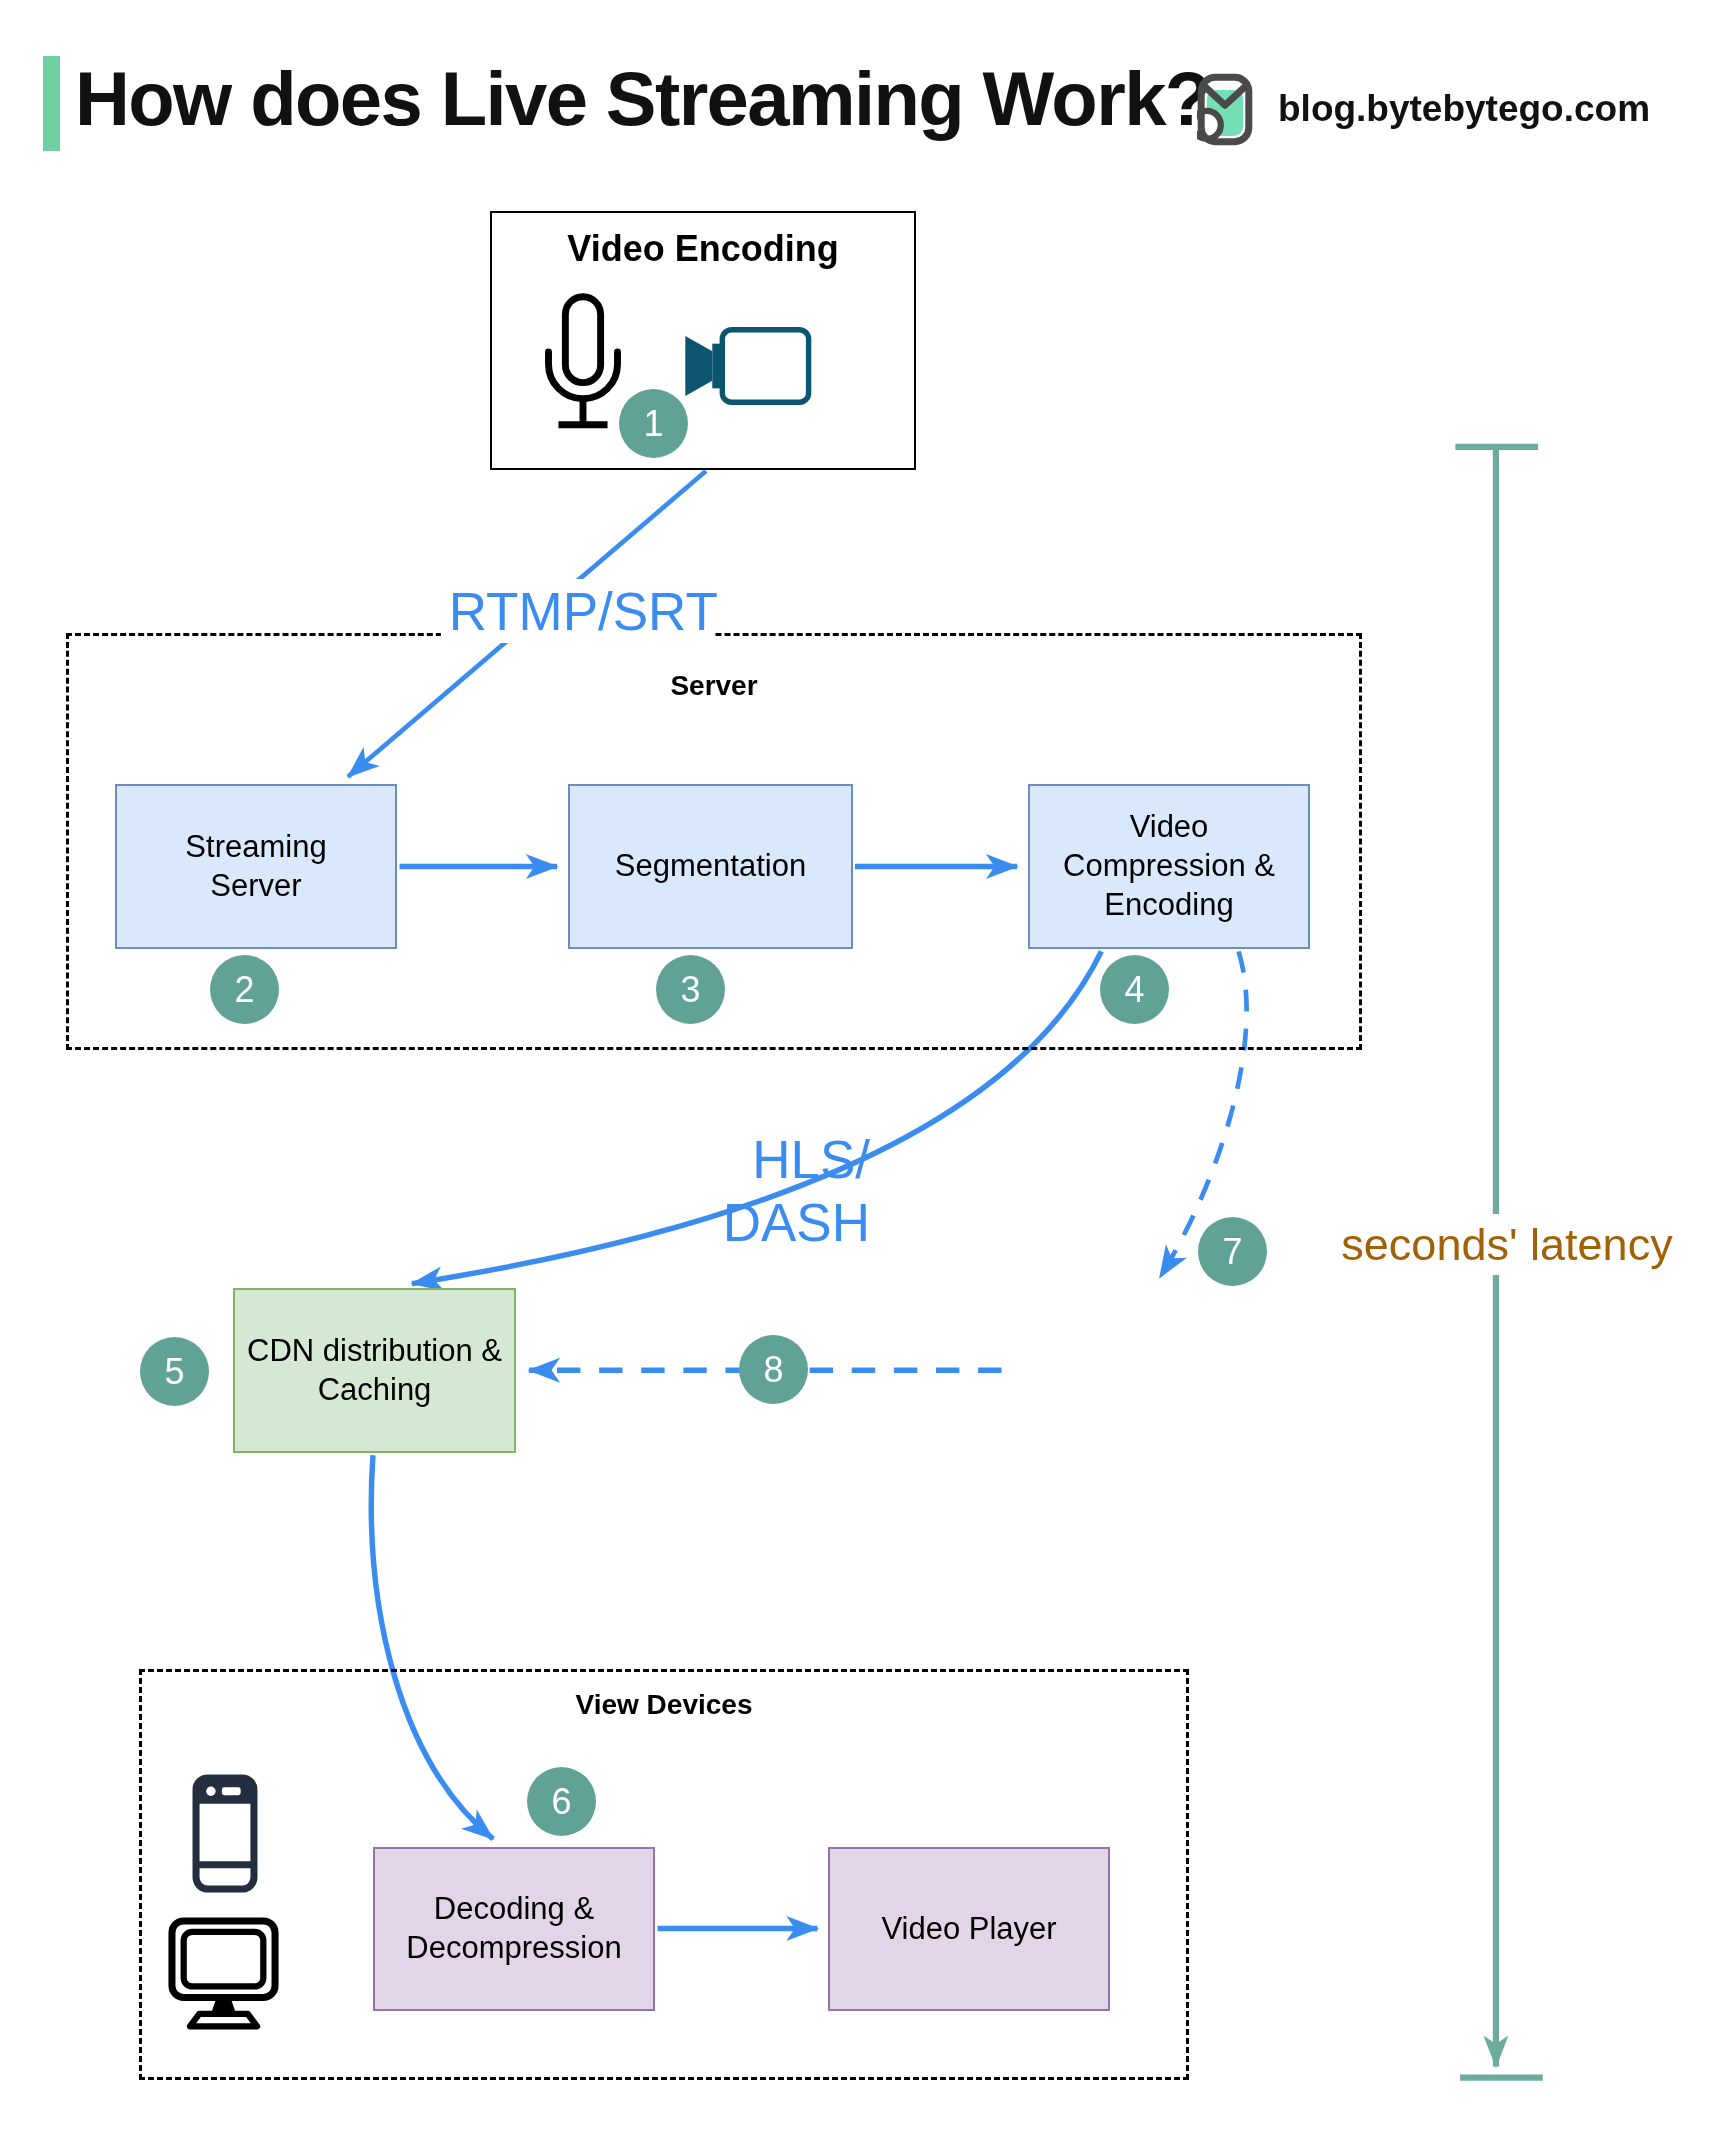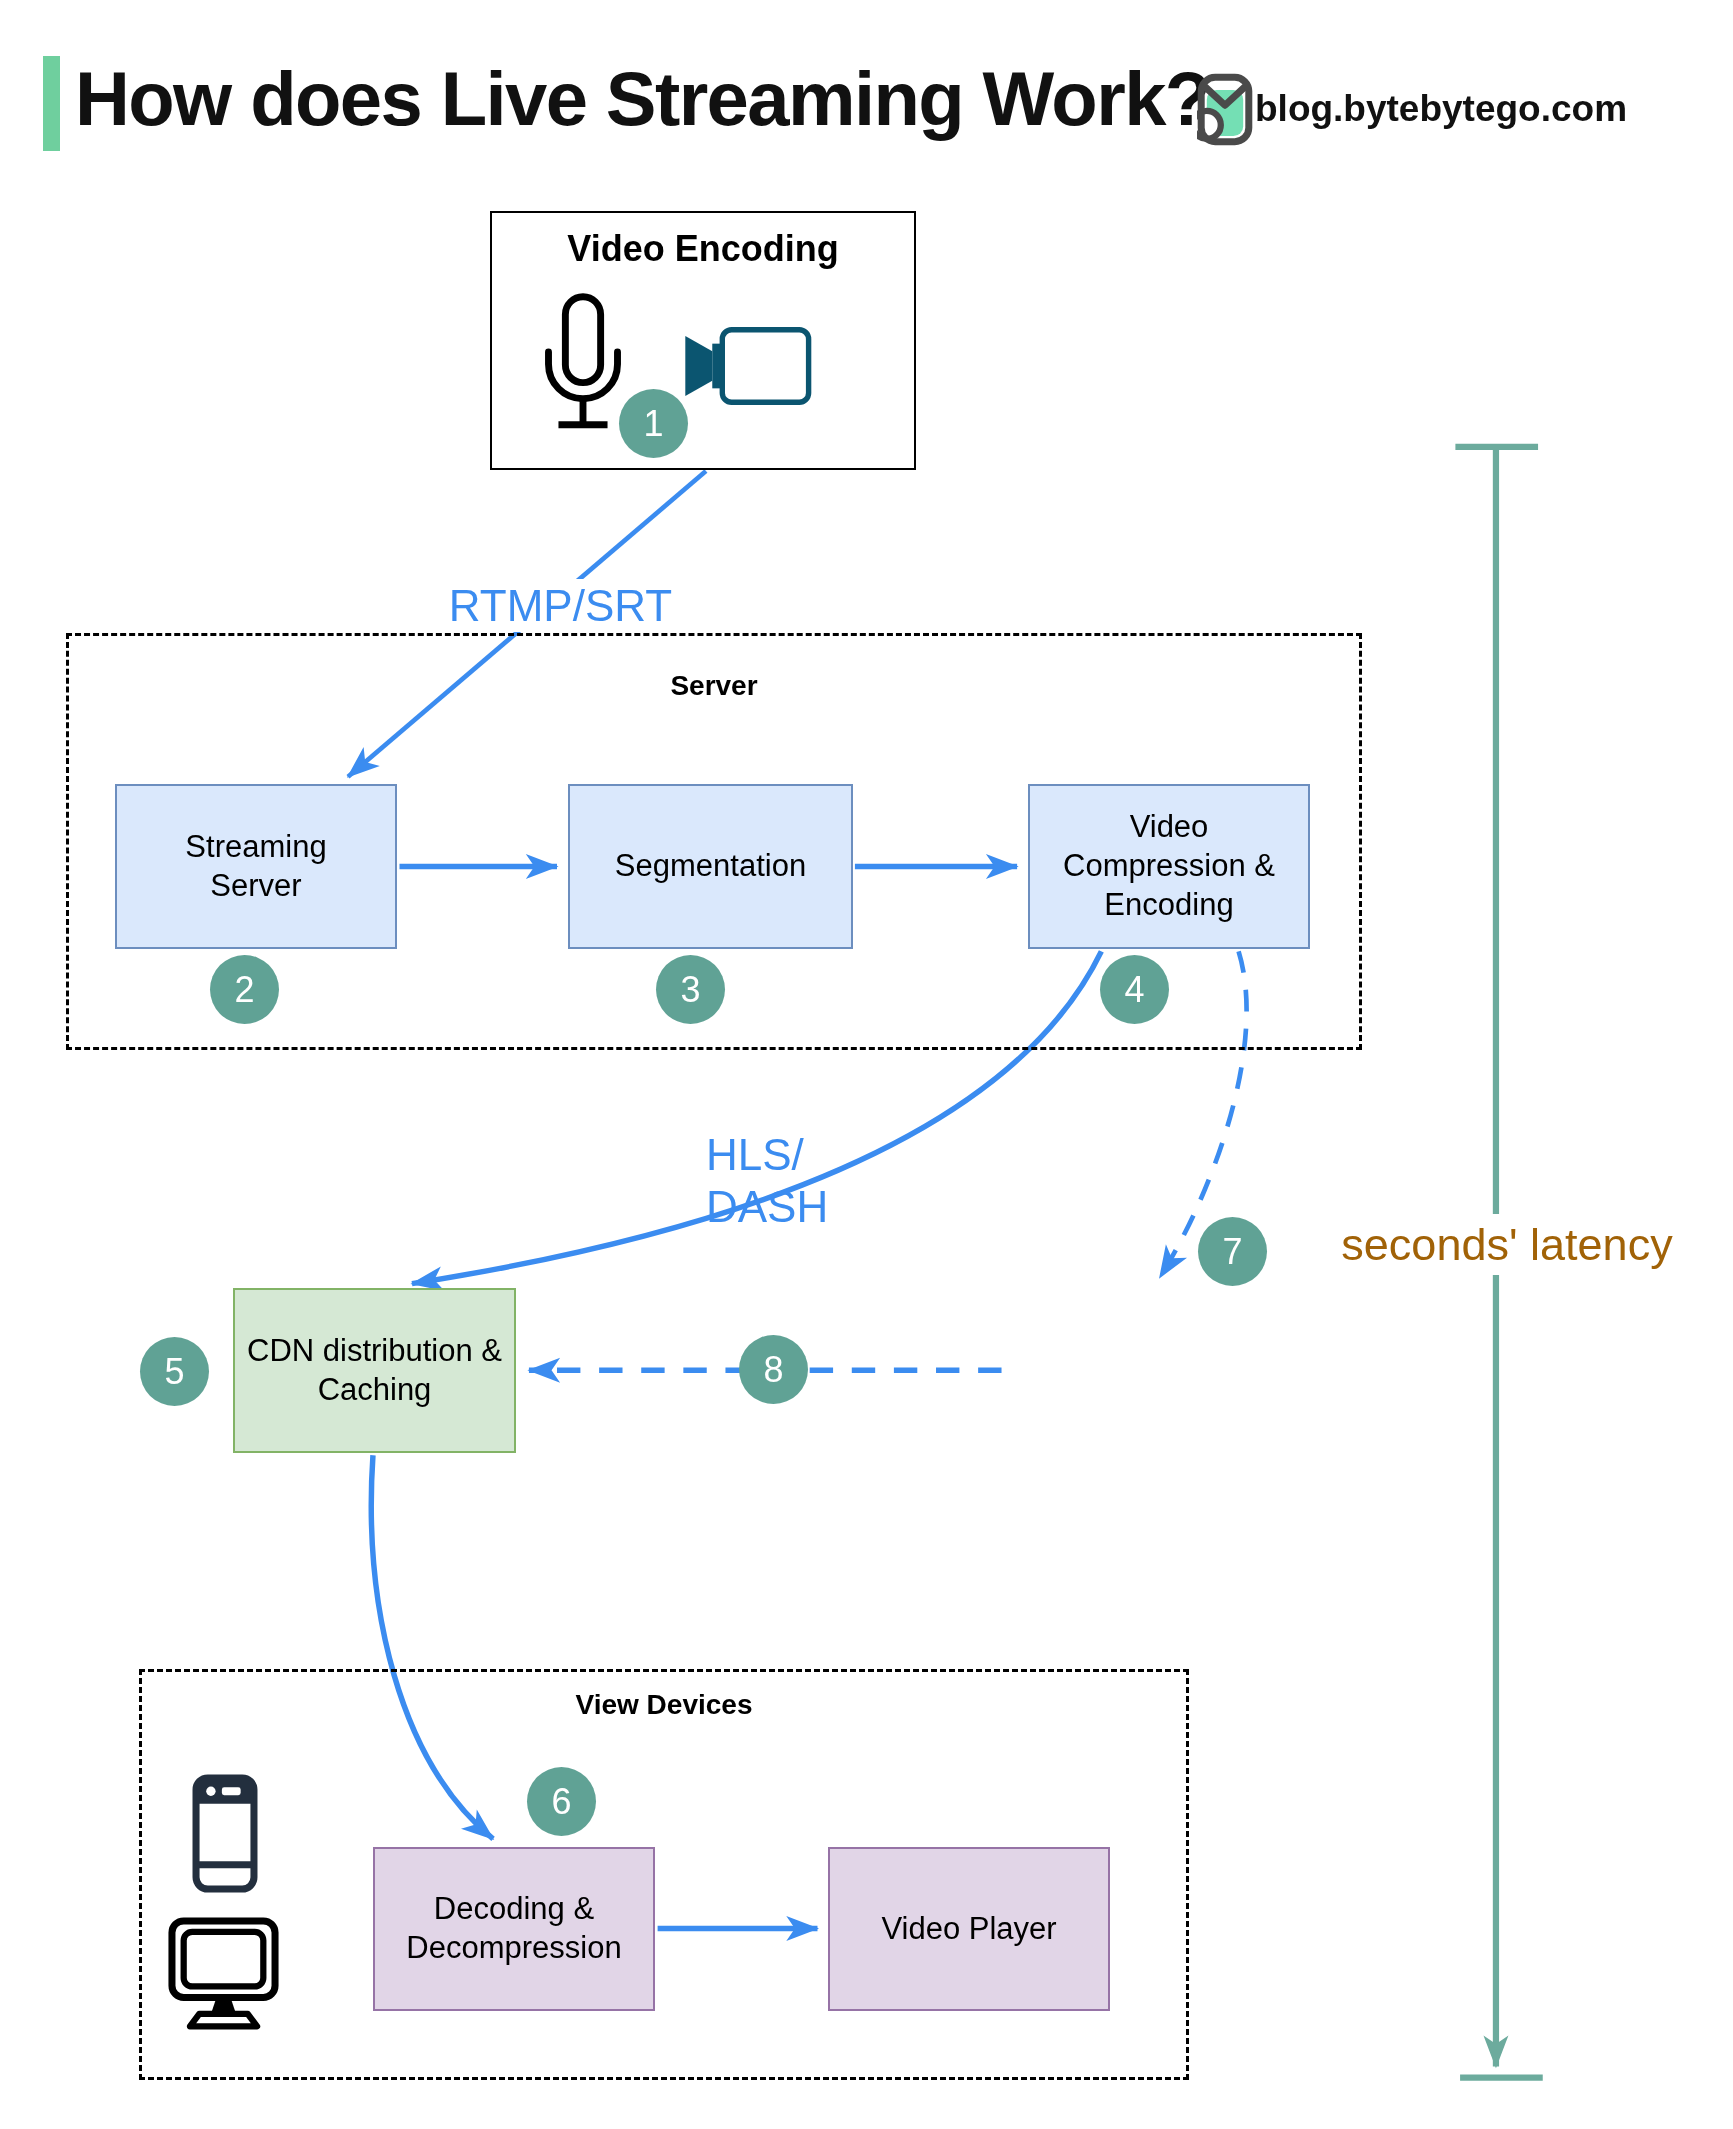--- a/index.html
+++ b/index.html
@@ -2,38 +2,38 @@
 <html style="font-size:12.5px"><head>
 <meta charset="utf-8">
 <style>
   html,body{margin:0;padding:0;background:#ffffff;}
   .canvas{position:relative;width:1734px;height:2129px;background:#ffffff;
           font-family:"Liberation Sans",sans-serif;overflow:hidden;}
   
   .accent-bar{position:absolute;left:43px;top:56px;width:17px;height:95px;background:#6FCF9E;}
   .main-title{position:absolute;left:75px;top:55px;font-size:76px;font-weight:bold;color:#111;
               letter-spacing:-1.6px;white-space:nowrap;}
-  .site-wrap{position:absolute;left:1197px;top:64px;height:90px;display:flex;align-items:center;gap:2px;}
+  .site-wrap{position:absolute;left:1197px;top:64px;height:90px;display:flex;align-items:center;gap:25px;}
   .site-text{font-size:37px;font-weight:bold;color:#111;}
   
   .node{position:absolute;display:flex;align-items:center;justify-content:center;text-align:center;
         font-size:31px;color:#000;line-height:1.25;box-sizing:border-box;z-index:2;}
   .blue-node{background:#DAE8FC;border:2.3px solid #6C8EBF;}
   .green-node{background:#D5E8D4;border:2.3px solid #82B366;}
   .orange-node{background:#FFE6CC;border:2.3px solid #D79B00;}
   .purple-node{background:#E1D5E7;border:2.3px solid #9673A6;}
   .white-node{background:#ffffff;border:2.3px solid #000000;}
   
   .group{position:absolute;border:3.1px dashed #000;box-sizing:border-box;z-index:1;}
   .group-title{position:absolute;left:0;width:100%;text-align:center;font-size:28px;font-weight:bold;color:#000;}
   
   .step-circle{position:absolute;width:69px;height:69px;border-radius:50%;background:#60A295;color:#fff;
                display:flex;align-items:center;justify-content:center;font-size:36px;z-index:3;}
   
-  .edge-label{position:absolute;color:#3B8CF0;font-size:44px;z-index:2;text-align:left;}
+  .edge-label{position:absolute;color:#3B8CF0;font-size:53px;z-index:2;text-align:right;}
   .white-bg{background:#ffffff;padding:1.6px 7.8px;}
   .latency-label{position:absolute;color:#a16207;font-size:45px;z-index:2;text-align:center;
                  background:#ffffff;padding:4.7px 0;}
   .conn{position:absolute;left:0;top:0;z-index:1;}
   .icon{position:absolute;z-index:2;}
   .vc-title{position:absolute;left:0;top:12.5px;width:100%;text-align:center;font-size:36px;font-weight:bold;}
 </style>
 </head>
 <body>
 

